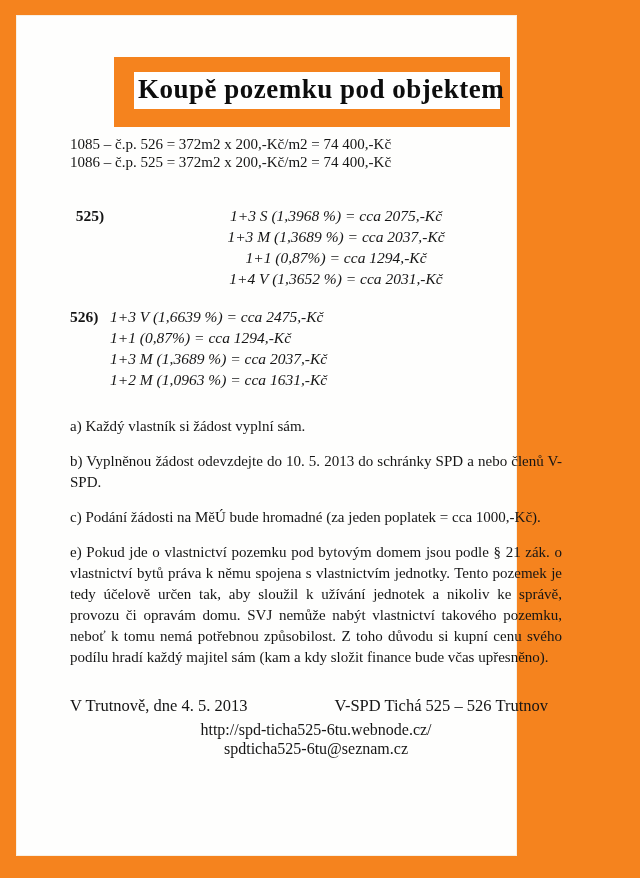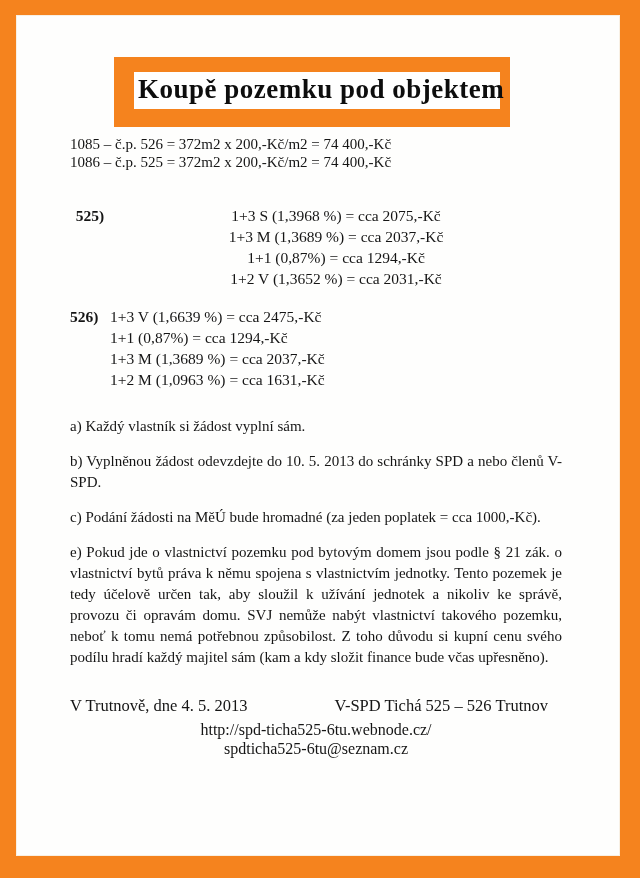--- a/index.html
+++ b/index.html
@@ -13,21 +13,21 @@
     height: 878px;
     background: #f5831e; 
     font-family: "Liberation Serif", "DejaVu Serif", serif;
     color: #151515;
     overflow: hidden;
   }
   .page {
     position: absolute;
     left: 16px;
     top: 15px;
-    width: 604px;
+    width: 501px;
     height: 841px;
     background: #fefefd;
     box-shadow: inset 0 0 0 1px rgba(240,220,190,0.4);
   }
   .content {
     position: absolute;
     left: 54px;
     top: 0;
     width: 492px;
     height: 100%;
@@ -63,21 +63,21 @@
     font-size: 15.5px;
     line-height: 21px;
   }
   .unit-block.first { margin-top: 34px; text-align: center; }
   .unit-block.second { margin-top: 17px; }
   .unit-label {
     width: 40px;
     font-weight: bold;
     flex: 0 0 40px;
   }
-  .unit-lines { flex: 1; }
+  .unit-lines { flex: 1; font-style: italic; }
   .paragraphs {
     margin-top: 26px;
     font-size: 15px;
     line-height: 21px;
   }
   .para {
     margin: 0 0 14px 0;
     text-align: justify;
   }
   .para.last { margin-bottom: 16px; }
@@ -114,21 +114,21 @@
         <div data-interactable="false">1085 – č.p. 526 = 372m2 x 200,-Kč/m2 = 74 400,-Kč</div>
         <div data-interactable="false">1086 – č.p. 525 = 372m2 x 200,-Kč/m2 = 74 400,-Kč</div>
       </div>
 
       <div class="unit-block first" data-interactable="false">
         <div class="unit-label" data-interactable="false">525)</div>
         <div class="unit-lines" data-interactable="false">
           <div data-interactable="false">1+3 S (1,3968 %) = cca 2075,-Kč</div>
           <div data-interactable="false">1+3 M (1,3689 %) = cca 2037,-Kč</div>
           <div data-interactable="false">1+1 (0,87%) = cca 1294,-Kč</div>
-          <div data-interactable="false">1+2 V (1,3652 %) = cca 2031,-Kč</div>
+          <div data-interactable="false">1+4 V (1,3652 %) = cca 2031,-Kč</div>
         </div>
       </div>
 
       <div class="unit-block second" data-interactable="false">
         <div class="unit-label" data-interactable="false">526)</div>
         <div class="unit-lines" data-interactable="false">
           <div data-interactable="false">1+3 V (1,6639 %) = cca 2475,-Kč</div>
           <div data-interactable="false">1+1 (0,87%) = cca 1294,-Kč</div>
           <div data-interactable="false">1+3 M (1,3689 %) = cca 2037,-Kč</div>
           <div data-interactable="false">1+2 M (1,0963 %) = cca 1631,-Kč</div>

